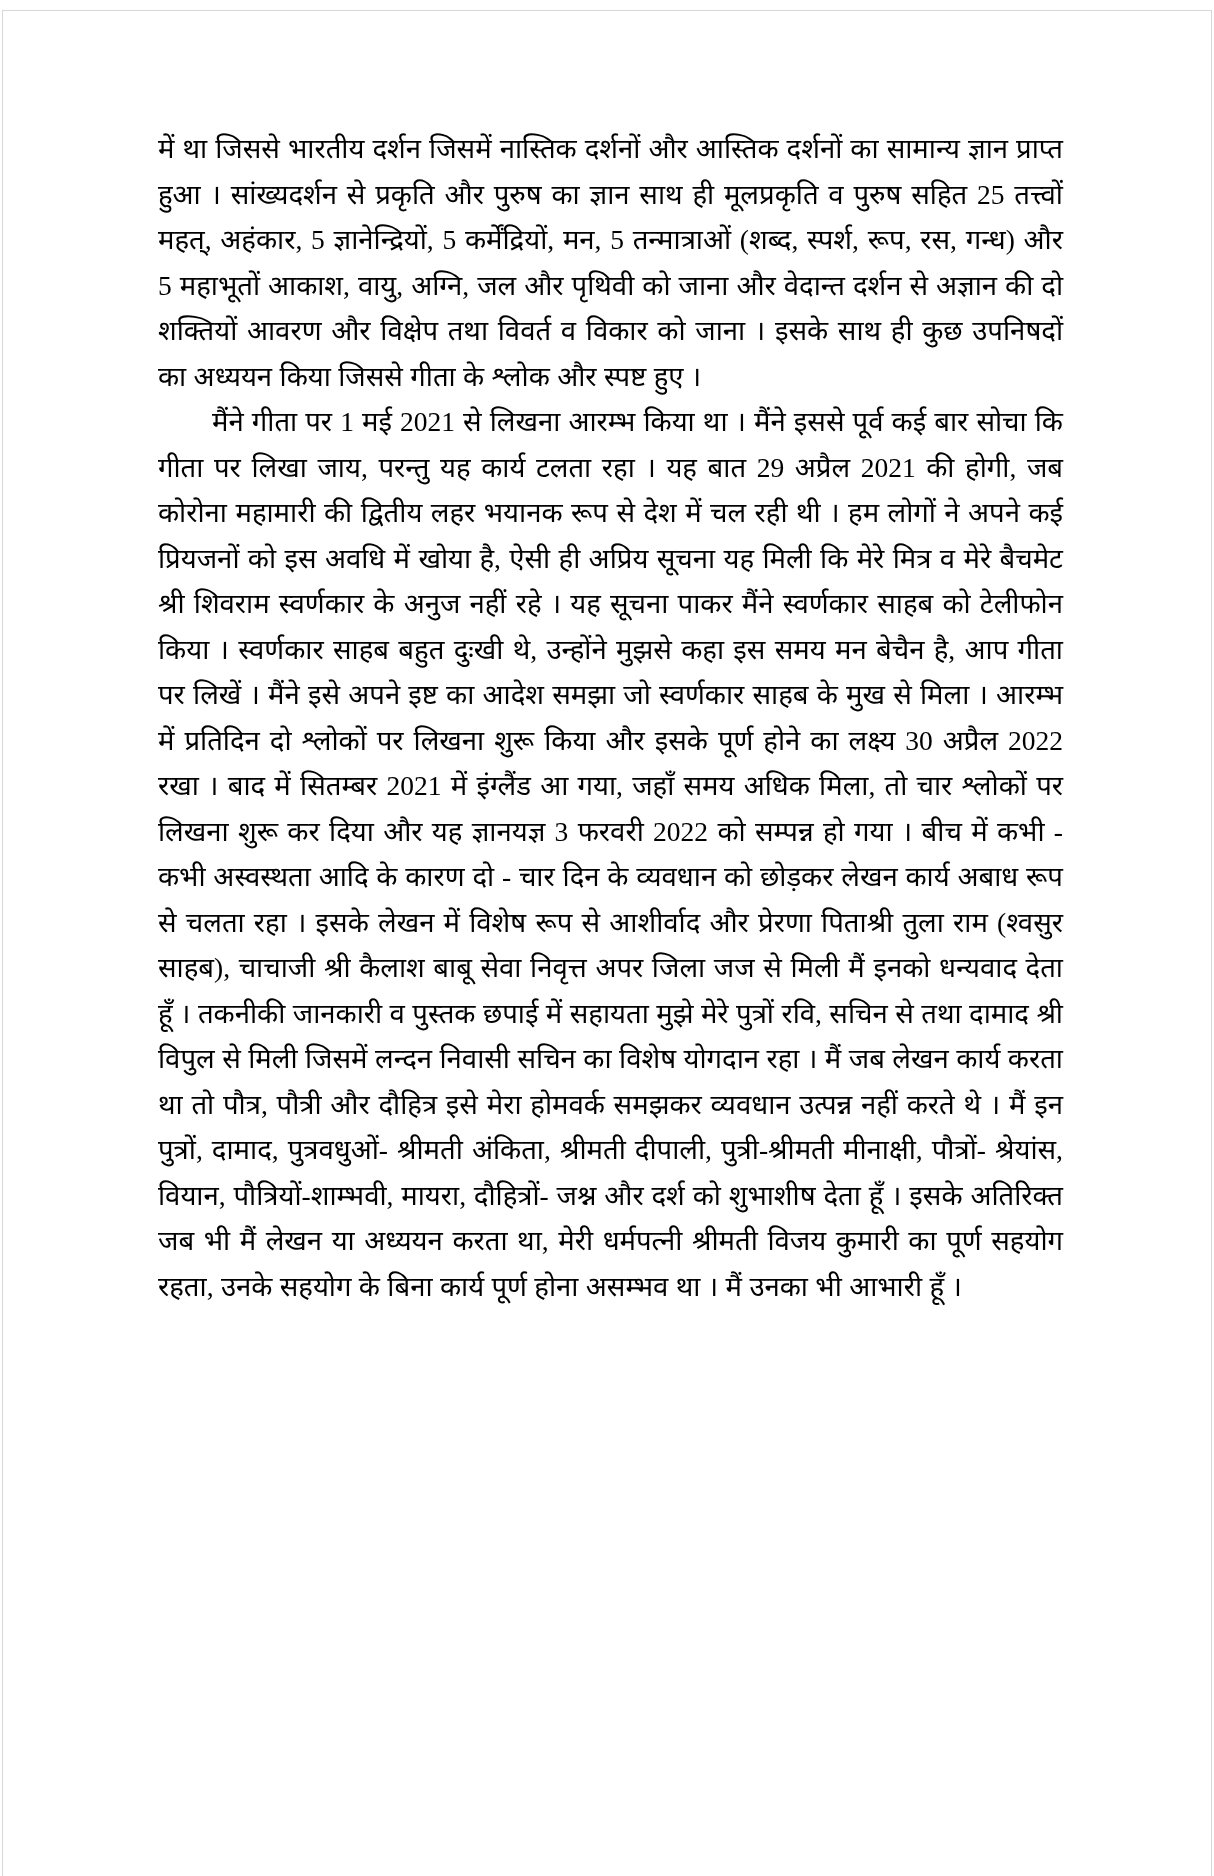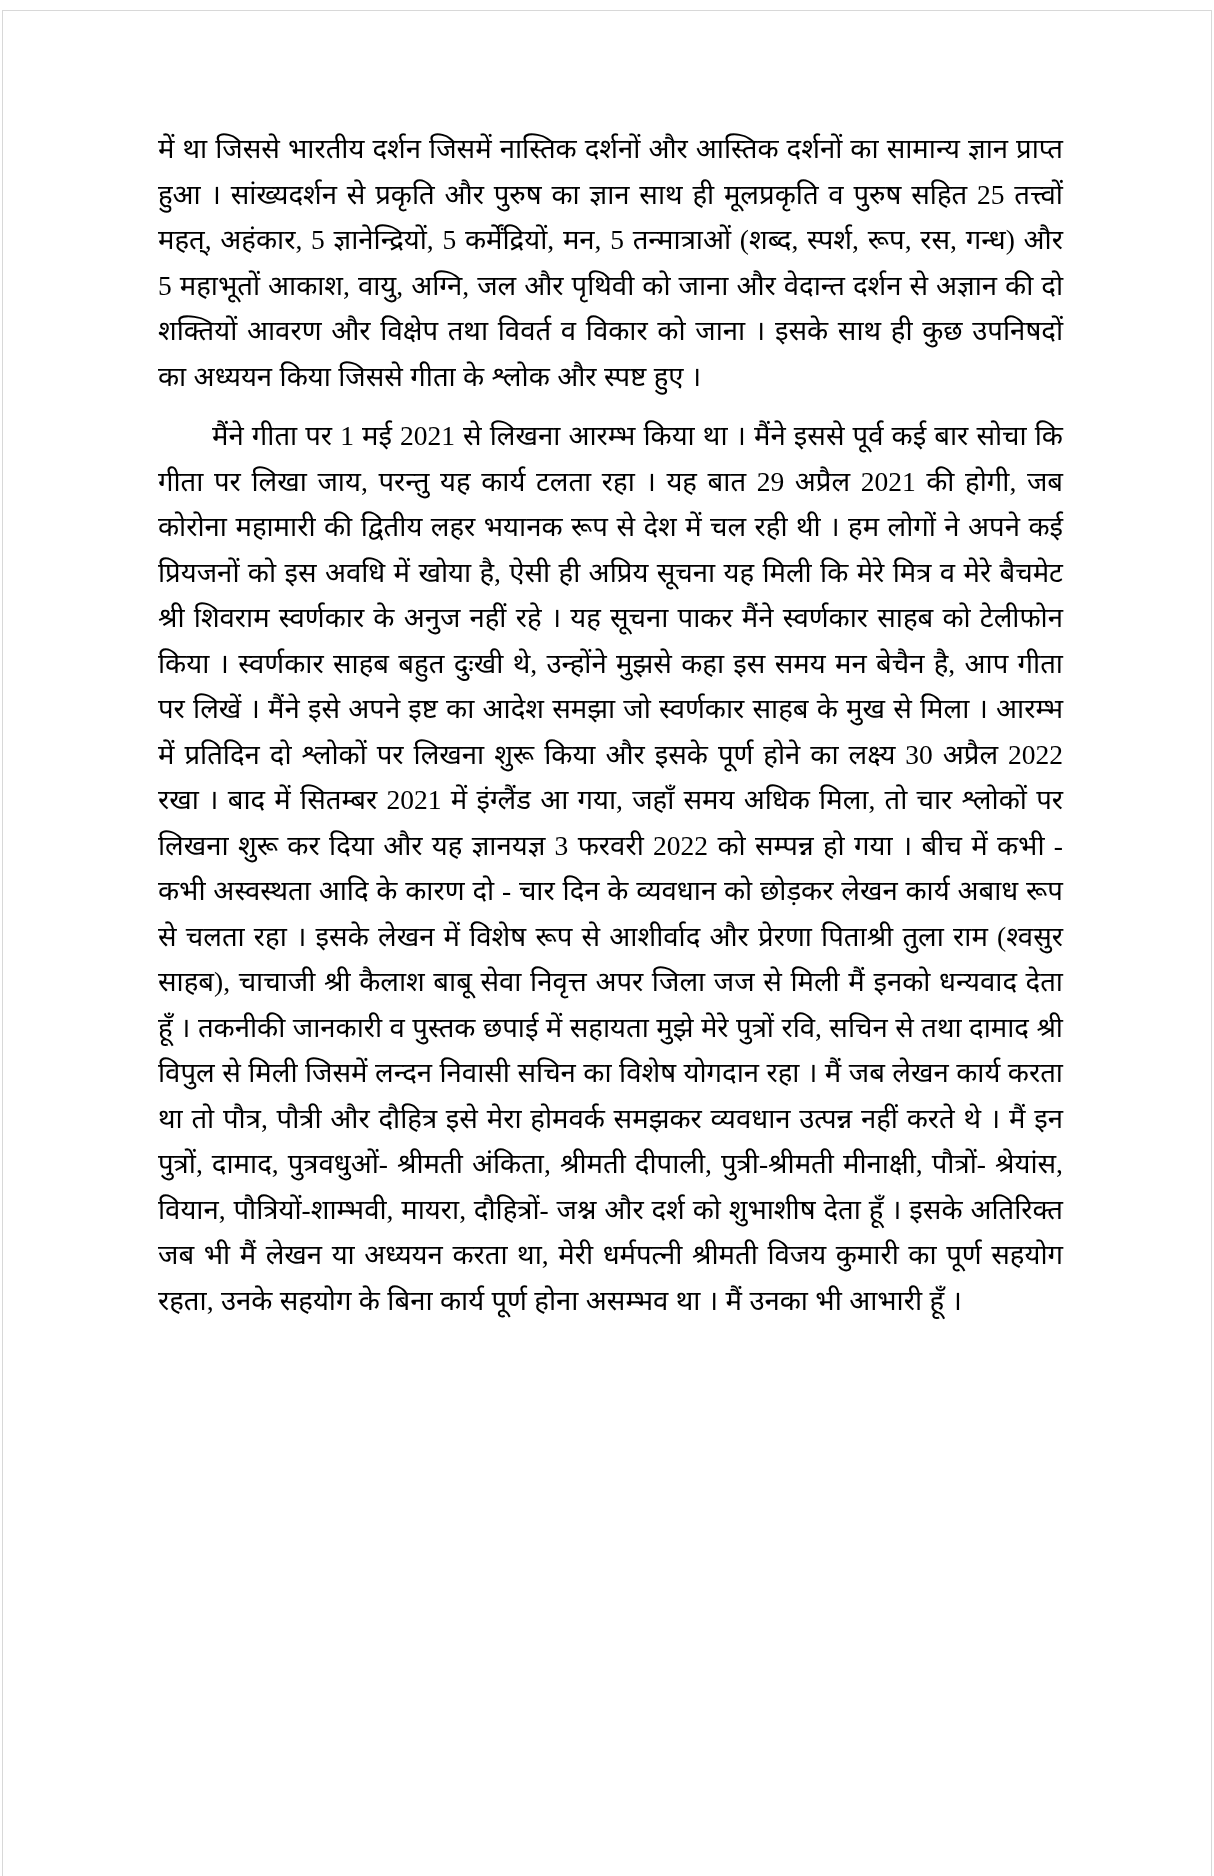--- a/index.html
+++ b/index.html
@@ -46,21 +46,21 @@
     line-height: 45.5px;
     text-align: justify;
     text-justify: inter-word;
     word-spacing: 0.5px;
     font-family: "Liberation Serif", "DejaVu Serif", serif;
   }
   p.para.indent {
     text-indent: 54px;
   }
   p.para + p.para {
-    margin-top: 14px;
+    margin-top: 0px;
   }
 </style>
 </head>
 <body>
 
 <div class="page">
   <div class="page-frame"></div>
   <div class="text-column">
     <p class="para">में था जिससे भारतीय दर्शन जिसमें नास्तिक दर्शनों और आस्तिक दर्शनों का सामान्य ज्ञान प्राप्त हुआ । सांख्यदर्शन से प्रकृति और पुरुष का ज्ञान साथ ही मूलप्रकृति व पुरुष सहित 25 तत्त्वों महत्, अहंकार, 5 ज्ञानेन्द्रियों, 5 कर्मेंद्रियों, मन, 5 तन्मात्राओं (शब्द, स्पर्श, रूप, रस, गन्ध) और 5 महाभूतों आकाश, वायु, अग्नि, जल और पृथिवी को जाना और वेदान्त दर्शन से अज्ञान की दो शक्तियों आवरण और विक्षेप तथा विवर्त व विकार को जाना । इसके साथ ही कुछ उपनिषदों का अध्ययन किया जिससे गीता के श्लोक और स्पष्ट हुए ।</p>
     <p class="para indent">मैंने गीता पर 1 मई 2021 से लिखना आरम्भ किया था । मैंने इससे पूर्व कई बार सोचा कि गीता पर लिखा जाय, परन्तु यह कार्य टलता रहा । यह बात 29 अप्रैल 2021 की होगी, जब कोरोना महामारी की द्वितीय लहर भयानक रूप से देश में चल रही थी । हम लोगों ने अपने कई प्रियजनों को इस अवधि में खोया है, ऐसी ही अप्रिय सूचना यह मिली कि मेरे मित्र व मेरे बैचमेट श्री शिवराम स्वर्णकार के अनुज नहीं रहे । यह सूचना पाकर मैंने स्वर्णकार साहब को टेलीफोन किया । स्वर्णकार साहब बहुत दुःखी थे, उन्होंने मुझसे कहा इस समय मन बेचैन है, आप गीता पर लिखें । मैंने इसे अपने इष्ट का आदेश समझा जो स्वर्णकार साहब के मुख से मिला । आरम्भ में प्रतिदिन दो श्लोकों पर लिखना शुरू किया और इसके पूर्ण होने का लक्ष्य 30 अप्रैल 2022 रखा । बाद में सितम्बर 2021 में इंग्लैंड आ गया, जहाँ समय अधिक मिला, तो चार श्लोकों पर लिखना शुरू कर दिया और यह ज्ञानयज्ञ 3 फरवरी 2022 को सम्पन्न हो गया । बीच में कभी - कभी अस्वस्थता आदि के कारण दो - चार दिन के व्यवधान को छोड़कर लेखन कार्य अबाध रूप से चलता रहा । इसके लेखन में विशेष रूप से आशीर्वाद और प्रेरणा पिताश्री तुला राम (श्वसुर साहब), चाचाजी श्री कैलाश बाबू सेवा निवृत्त अपर जिला जज से मिली मैं इनको धन्यवाद देता हूँ । तकनीकी जानकारी व पुस्तक छपाई में सहायता मुझे मेरे पुत्रों रवि, सचिन से तथा दामाद श्री विपुल से मिली जिसमें   लन्दन निवासी सचिन का विशेष योगदान रहा । मैं जब लेखन कार्य करता था तो पौत्र, पौत्री और दौहित्र इसे मेरा होमवर्क समझकर व्यवधान उत्पन्न नहीं करते थे । मैं इन पुत्रों, दामाद, पुत्रवधुओं- श्रीमती अंकिता, श्रीमती दीपाली, पुत्री-श्रीमती मीनाक्षी, पौत्रों- श्रेयांस, वियान, पौत्रियों-शाम्भवी, मायरा, दौहित्रों- जश्न और दर्श को शुभाशीष देता हूँ । इसके अतिरिक्त जब भी मैं लेखन या अध्ययन करता था, मेरी धर्मपत्नी श्रीमती विजय कुमारी का पूर्ण सहयोग रहता, उनके सहयोग के बिना कार्य पूर्ण होना असम्भव था । मैं उनका भी आभारी हूँ ।</p>

